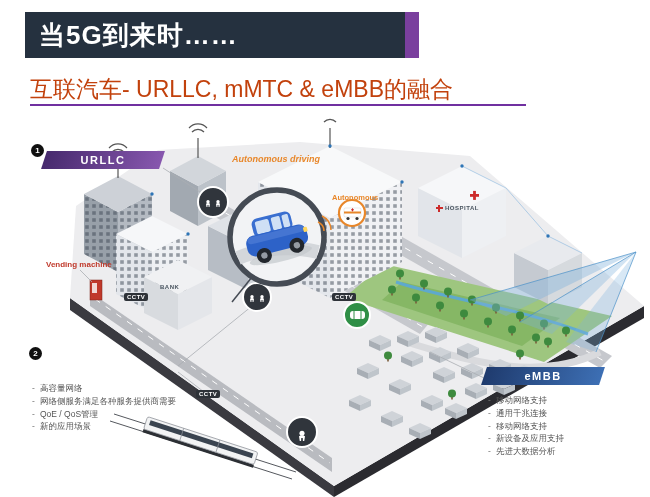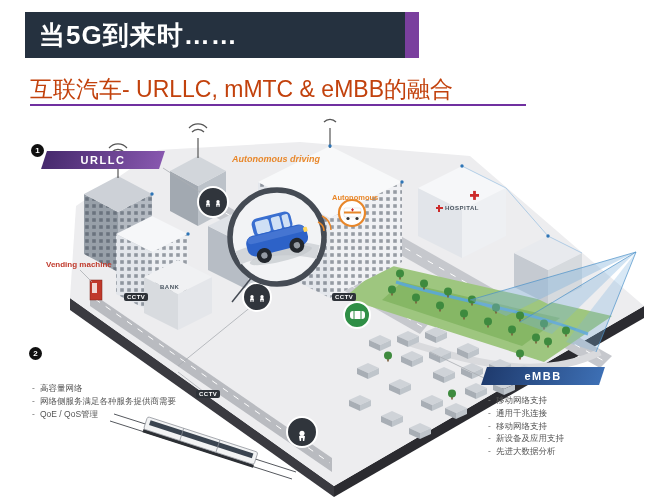--- a/index.html
+++ b/index.html
@@ -302,20 +302,21 @@
   <div class="ov badge badge-1">1</div>
   <div class="ov banner banner-urllc">
     <span>URLLC</span>
   </div>
 
   <div class="ov badge badge-2">2</div>
   <ul class="ov bullets bullets-mmtc">
     <li>高容量网络</li>
     <li>网络侧服务满足各种服务提供商需要</li>
     <li>QoE / QoS管理</li>
+    <li>新的应用场景</li>
   </ul>
 
   <div class="ov banner banner-embb">
     <span>eMBB</span>
   </div>
   <ul class="ov bullets bullets-embb">
     <li>移动网络支持</li>
     <li>通用千兆连接</li>
     <li>移动网络支持</li>
     <li>新设备及应用支持</li>

